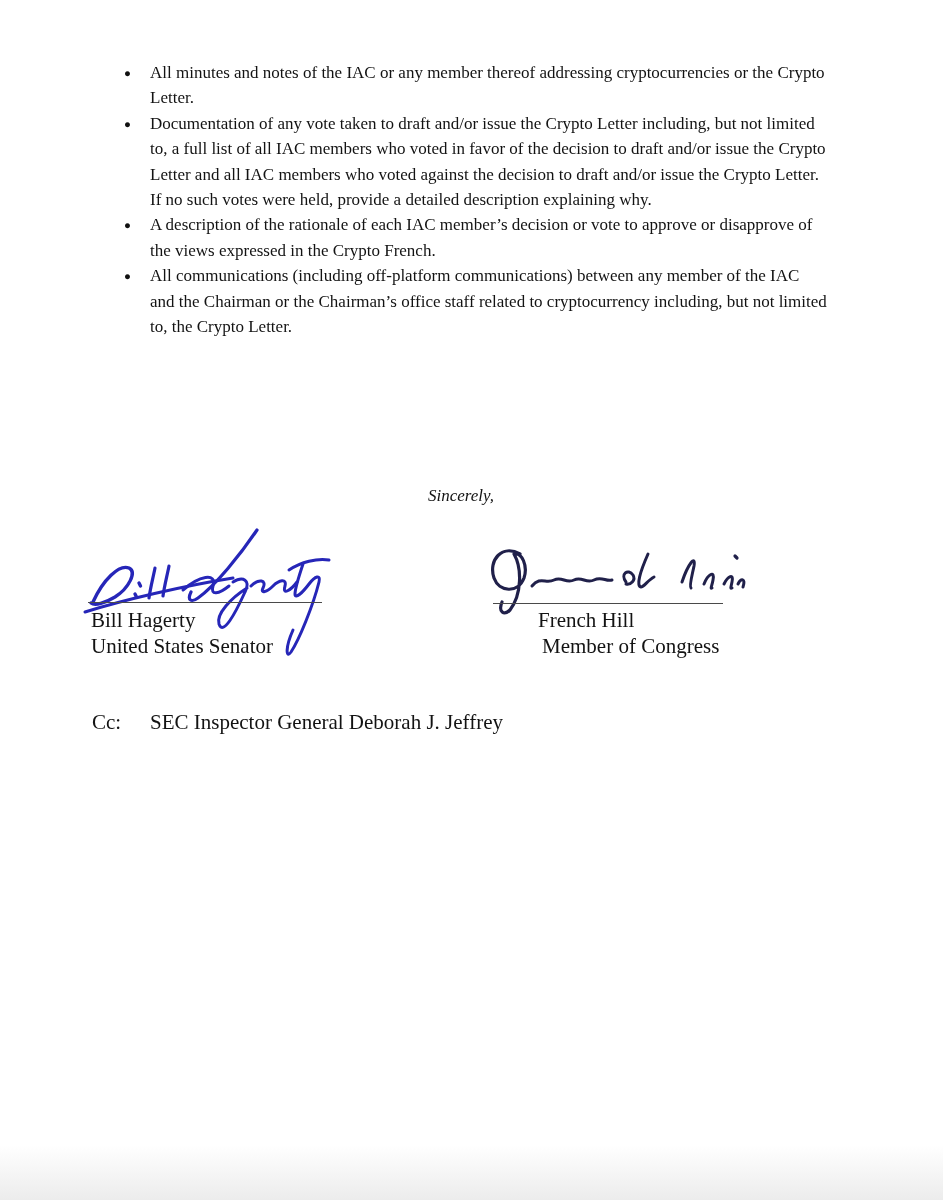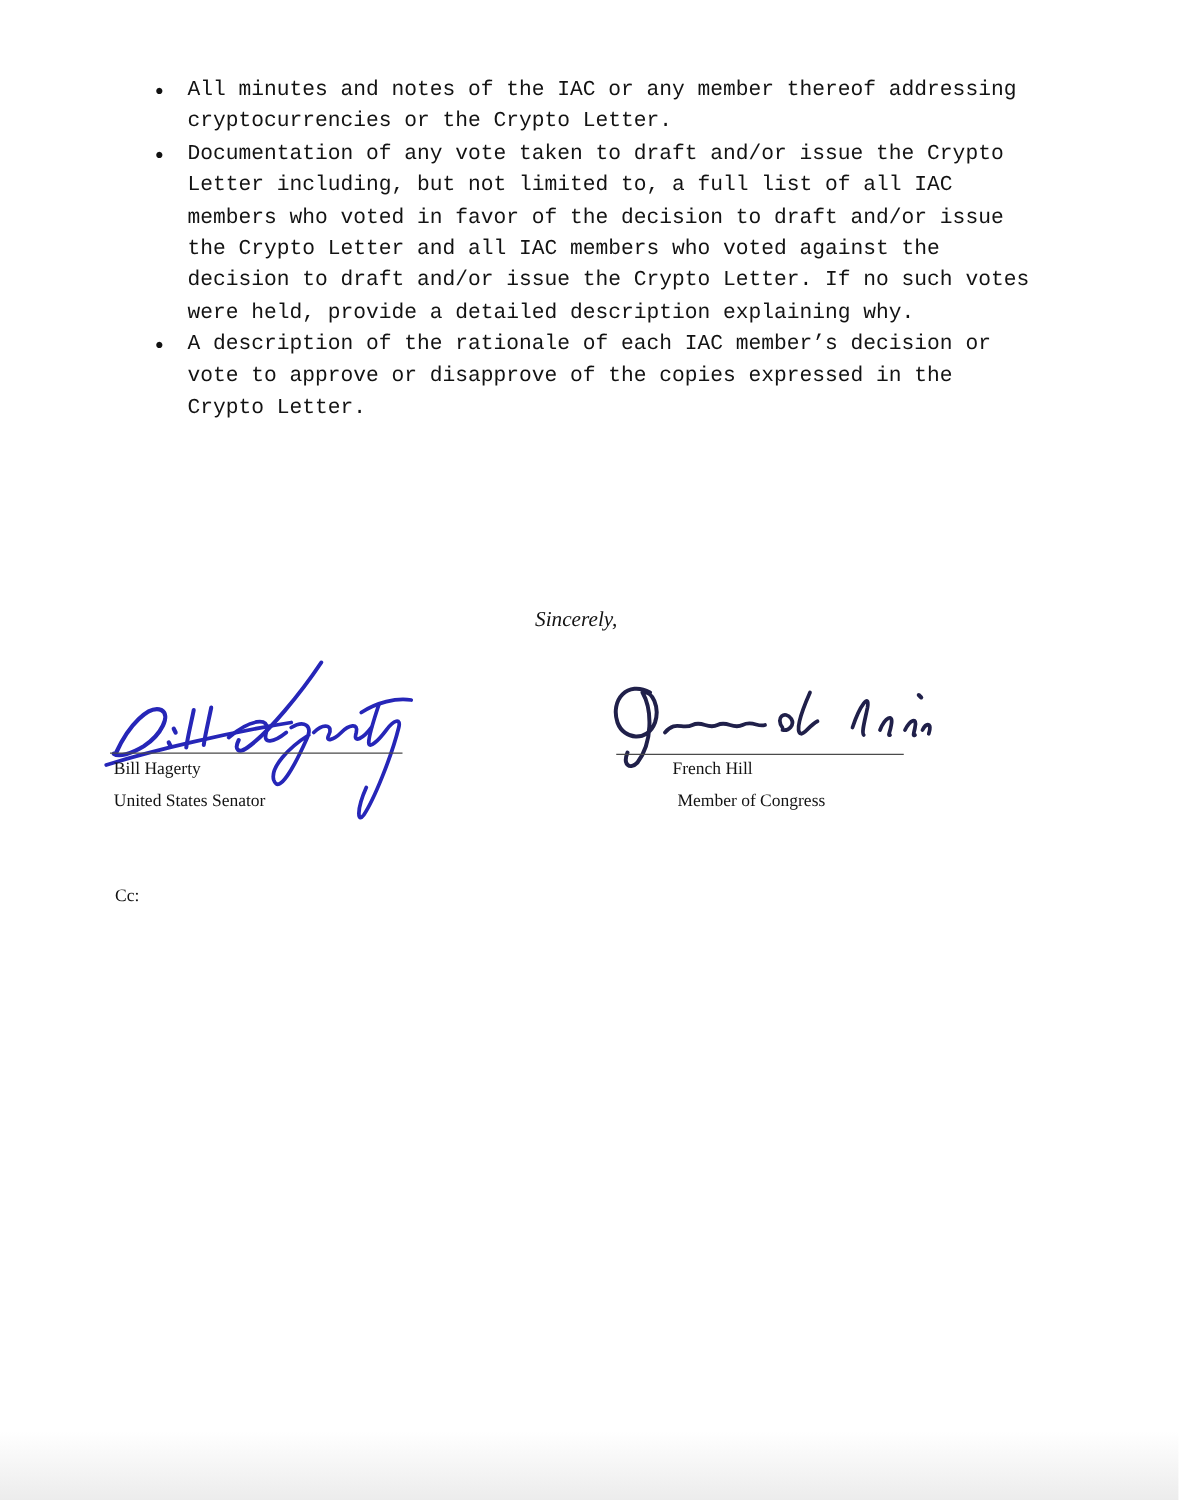--- a/index.html
+++ b/index.html
@@ -17,21 +17,21 @@
     top:60px;
     left:150px;
     width:678px;
     margin:0;
     padding:0;
     list-style:none;
     font-size:17px;
     line-height:25.4px;
     text-align:left;
   }
-  .bullet-list li { position:relative; margin:0; padding:0;font-family:Liberation Mono, monospace; }
+  .bullet-list li { position:relative; margin:0; padding:0; }
   .bullet-list li::before {
     content:"●";
     position:absolute;
     left:-26px;
     top:1px;
     font-size:11.5px;
     color:#111;
   }
   .closing {
     position:absolute;
@@ -42,41 +42,42 @@
   }
   .sig-svg { position:absolute; }
   .sig-svg path { fill:none; stroke-linecap:round; stroke-linejoin:round; }
   .sig-line {
     position:absolute;
     height:0;
     border-top:1.4px solid #4a4a4a;
   }
   .sig-name, .sig-title, .cc-label, .cc-value {
     position:absolute;
-    font-size:14px;
+    font-size:21px;
     white-space:nowrap;
   }
   .shadow-bottom {
     position:absolute;
     left:0; bottom:0;
     width:100%;
     height:55px;
     background:linear-gradient(to bottom, rgba(236,236,236,0) 0%, #ececec 100%);
     pointer-events:none;
   }
 </style>
 </head>
 <body>
 
 <div class="page">
 
   <ul class="bullet-list">
     <li>All minutes and notes of the IAC or any member thereof addressing cryptocurrencies or the Crypto Letter.</li>
     <li>Documentation of any vote taken to draft and/or issue the Crypto Letter including, but not limited to, a full list of all IAC members who voted in favor of the decision to draft and/or issue the Crypto Letter and all IAC members who voted against the decision to draft and/or issue the Crypto Letter.  If no such votes were held, provide a detailed description explaining why.</li>
-    <li>A description of the rationale of each IAC member’s decision or vote to approve or disapprove of the copies expressed in the Crypto Letter.</li>
+    <li>A description of the rationale of each IAC member’s decision or vote to approve or disapprove of the views expressed in the Crypto French.</li>
+    <li>All communications (including off-platform communications) between any member of the IAC and the Chairman or the Chairman’s office staff related to cryptocurrency including, but not limited to, the Crypto Letter.</li>
   </ul>
 
   <div class="closing">Sincerely,</div>
 
   <svg class="sig-svg" style="left:83px; top:528px;" width="250" height="140" viewBox="0 0 250 140">
     <g style="stroke:#2626b8;">
       <path stroke-width="3.4" d="M 10,74 C 20,52 36,36 46,40 C 54,44 46,60 32,69 C 22,75 12,78 8,75"></path>
       <path stroke-width="3.0" d="M 2,84 C 40,72 100,58 150,50"></path>
       <path stroke-width="3.4" d="M 56,55 l 1.5,3 M 52,66 l 1.5,3"></path>
       <path stroke-width="3.2" d="M 72,40 C 70,50 67,62 66,70"></path>
@@ -101,15 +102,16 @@
       <path stroke-width="3.0" d="M 196,40 C 202,22 210,12 208,24 C 206,34 203,44 205,46 M 218,42 C 222,32 229,28 227,38 C 226,44 224,47 226,46"></path>
       <path stroke-width="3.0" d="M 238,42 C 242,34 248,31 246,40 C 245,45 244,47 246,46 M 252,42 C 255,36 260,36 257,45"></path>
       <path stroke-width="3.2" d="M 249,14 l 2,2"></path>
     </g>
   </svg>
   <div class="sig-line" style="left:493px; top:603px; width:230px;"></div>
   <div class="sig-name" style="left:494px; top:608px;margin-left:44px;">French Hill</div>
   <div class="sig-title" style="left:494px; top:634px;margin-left:48px;">Member of Congress</div>
 
   <div class="cc-label" style="left:92px; top:710px;text-align:right;">Cc:</div>
+  <div class="cc-value" style="left:150px; top:710px;">SEC Inspector General Deborah J. Jeffrey</div>
 
   <div class="shadow-bottom"></div>
 </div>
 
 </body></html>

